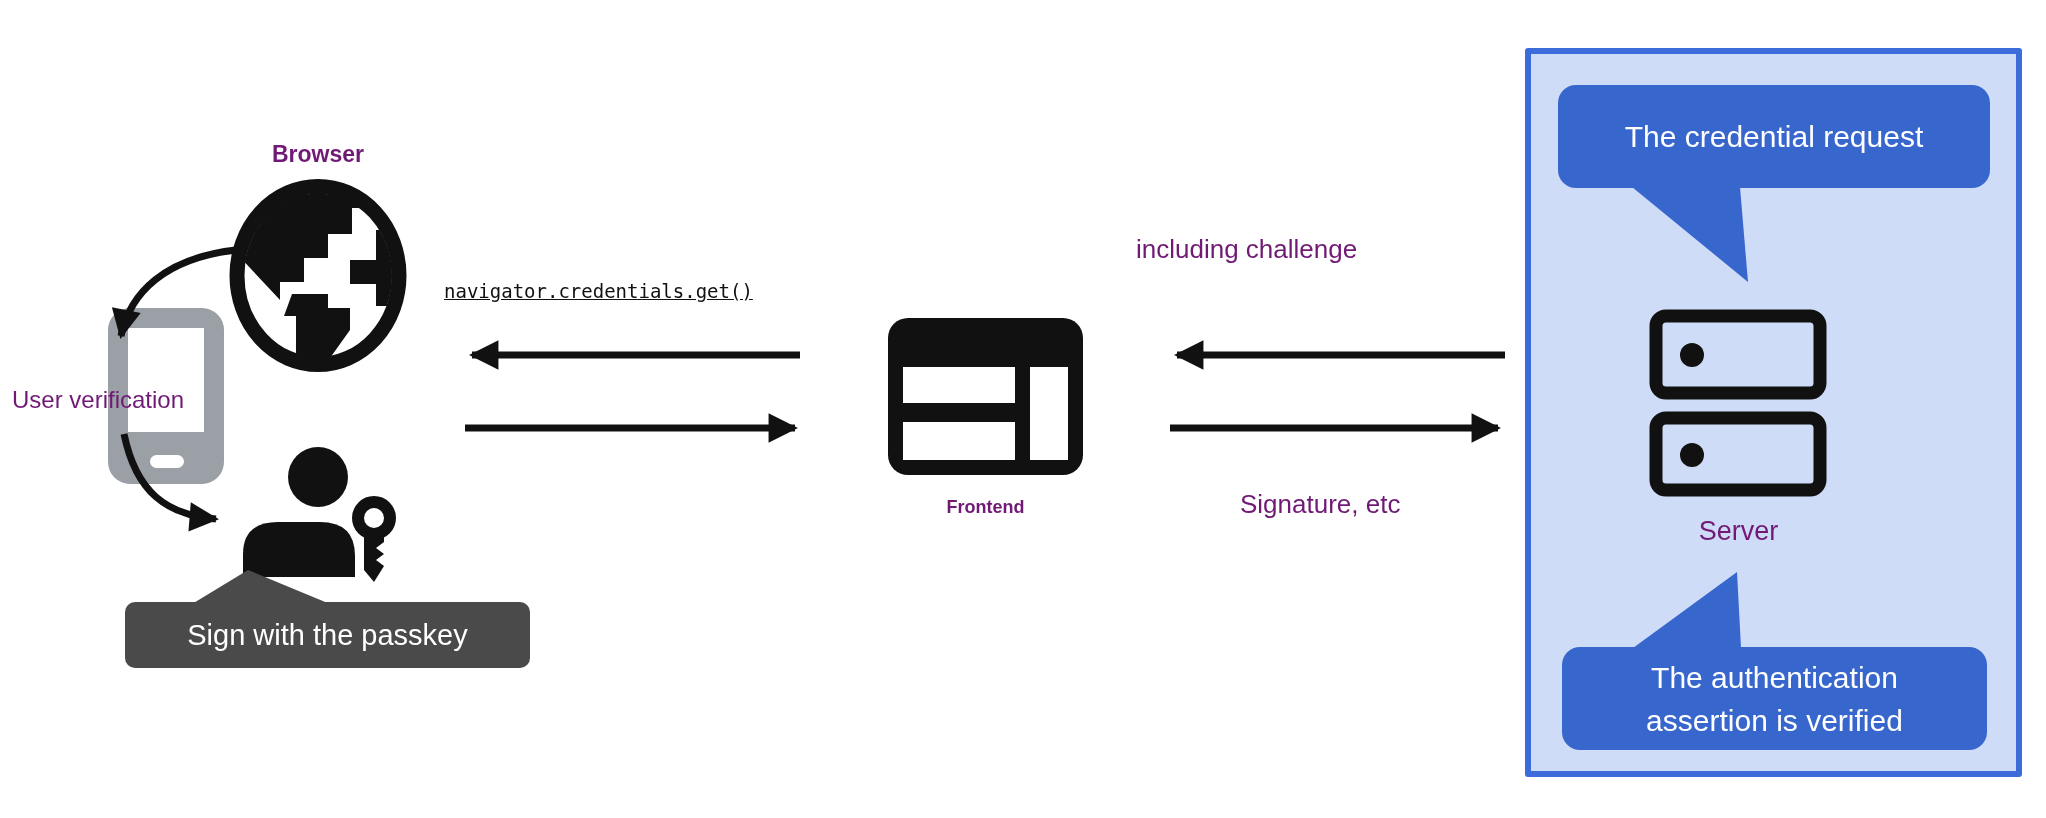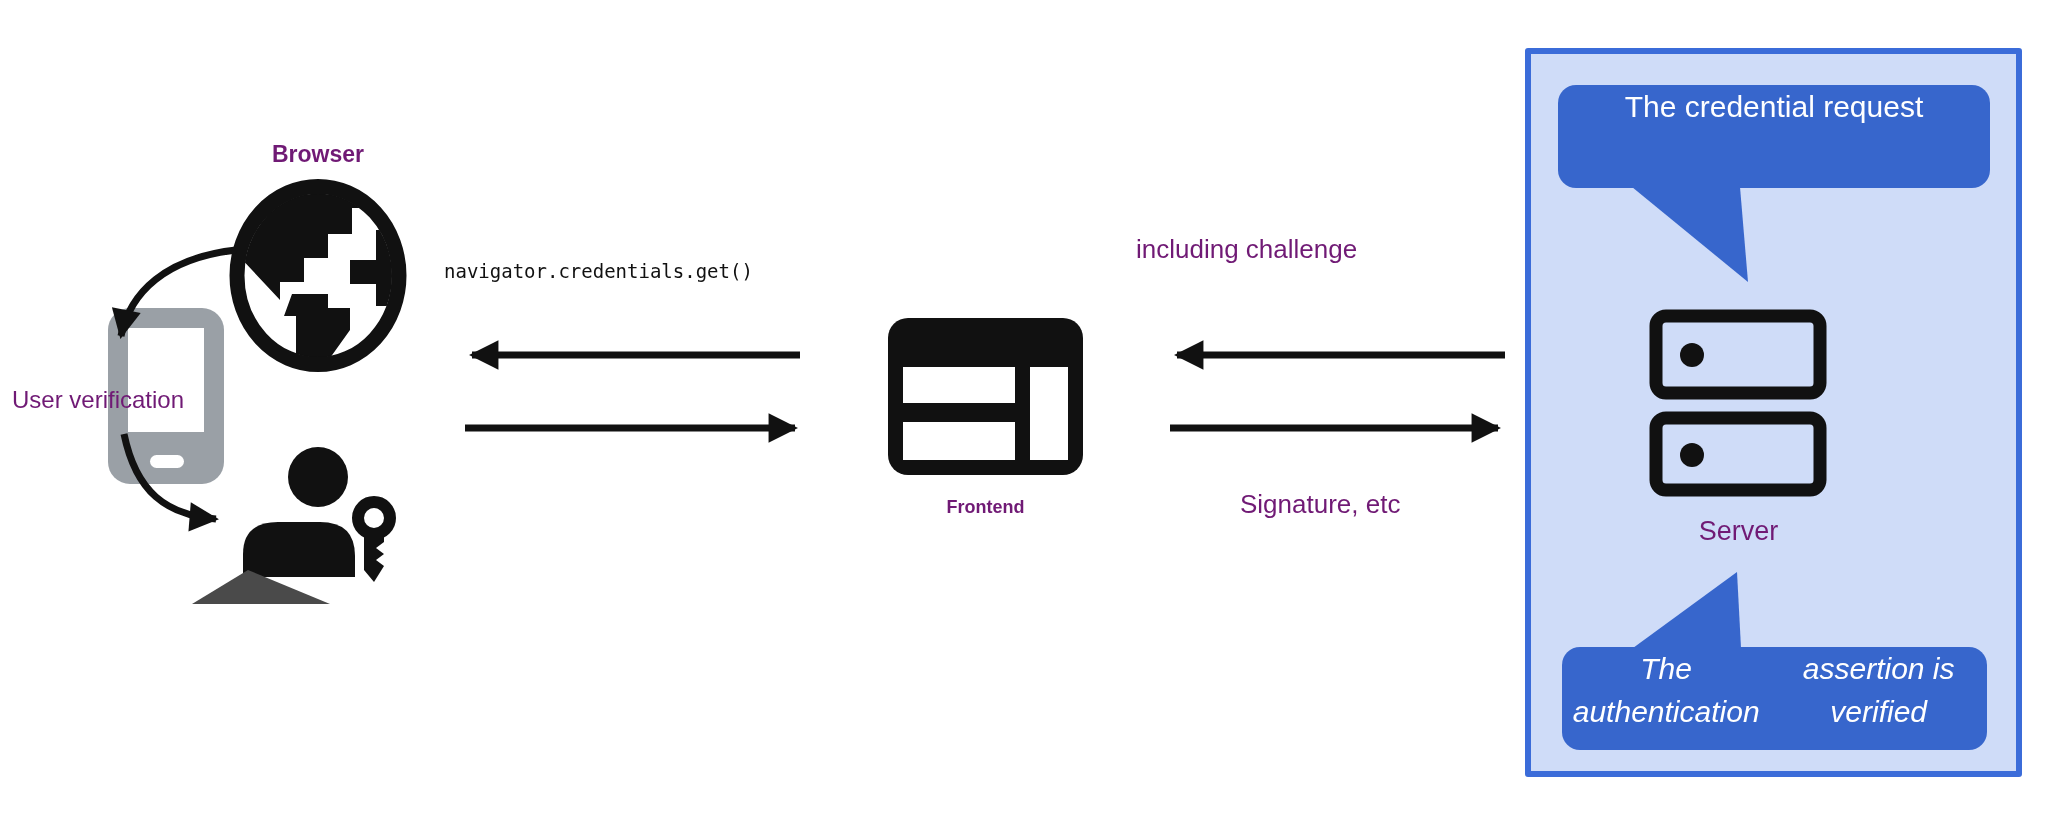--- a/index.html
+++ b/index.html
@@ -20,41 +20,41 @@
   #phone{left:106px;top:306px;}
   #user-verification{left:12px;top:386px;font-size:24px;}
   #person-key{left:240px;top:444px;}
   #passkey-tooltip{
     left:125px;top:602px;width:405px;height:66px;
     background:#4a4a4a;border-radius:10px;
     color:#ffffff;font-size:29px;line-height:66px;text-align:center;
   }
 
   
-  #code-text{left:444px;top:260px;font-family:"DejaVu Sans Mono", monospace;font-size:19px;color:#111111;}
+  #code-text{left:444px;top:280px;font-family:"DejaVu Sans Mono", monospace;font-size:19px;color:#111111;text-decoration:underline;}
   #public-key-label{left:470px;top:486px;font-size:25px;}
   #frontend-icon{left:888px;top:318px;}
   #frontend-label{left:888px;top:497px;width:195px;font-size:18px;font-weight:700;text-align:center;}
 
   
   #request-options{left:1136px;top:232px;font-size:26px;line-height:34px;}
   #signature-label{left:1240px;top:489px;font-size:26px;}
 
   
   #server-box{
     left:1525px;top:48px;width:497px;height:729px;box-sizing:border-box;
     background:#cfdcf8;border:6px solid #3b6cd9;border-radius:3px;
   }
   .bubble{
     background:#3766cc;color:#ffffff;border-radius:18px;
     font-size:30px;line-height:43px;text-align:center;
-    display:flex;flex-direction:row;justify-content:center;
+    display:flex;flex-direction:column;justify-content:center;
   }
   #bubble-top{left:1558px;top:85px;width:432px;height:103px;}
-  #bubble-bottom{left:1562px;top:647px;width:425px;height:103px;font-style:italic;}
+  #bubble-bottom{left:1562px;top:647px;width:425px;height:103px;}
   #server-icon{left:1640px;top:300px;}
   #server-label{left:1650px;top:516px;width:177px;font-size:27px;font-weight:400;text-align:center;}
 
   #overlay{left:0;top:0;pointer-events:none;}
 </style>
 </head>
 <body>
 
 <div id="canvas">
 
@@ -97,20 +97,21 @@
 
   <svg id="server-icon" class="abs" width="200" height="210" viewBox="0 0 200 210">
     <rect x="16" y="16" width="164" height="77" rx="10" fill="none" stroke="#111111" stroke-width="13"></rect>
     <circle cx="52" cy="55" r="12" fill="#111111"></circle>
     <rect x="16" y="118" width="164" height="72" rx="10" fill="none" stroke="#111111" stroke-width="13"></rect>
     <circle cx="52" cy="155" r="12" fill="#111111"></circle>
   </svg>
 
   <div id="browser-label" class="abs label">Browser</div>
   <div id="user-verification" class="abs label">User verification</div>
+  <div id="passkey-tooltip" class="abs">Sign with the passkey</div>
 
   <div id="code-text" class="abs">navigator.credentials.get()</div>
   <div id="frontend-label" class="abs label">Frontend</div>
 
   <div id="request-options" class="abs label">
     <div>including challenge</div>
   </div>
   <div id="signature-label" class="abs label">Signature, etc</div>
   <div id="server-label" class="abs label">Server</div>
 

